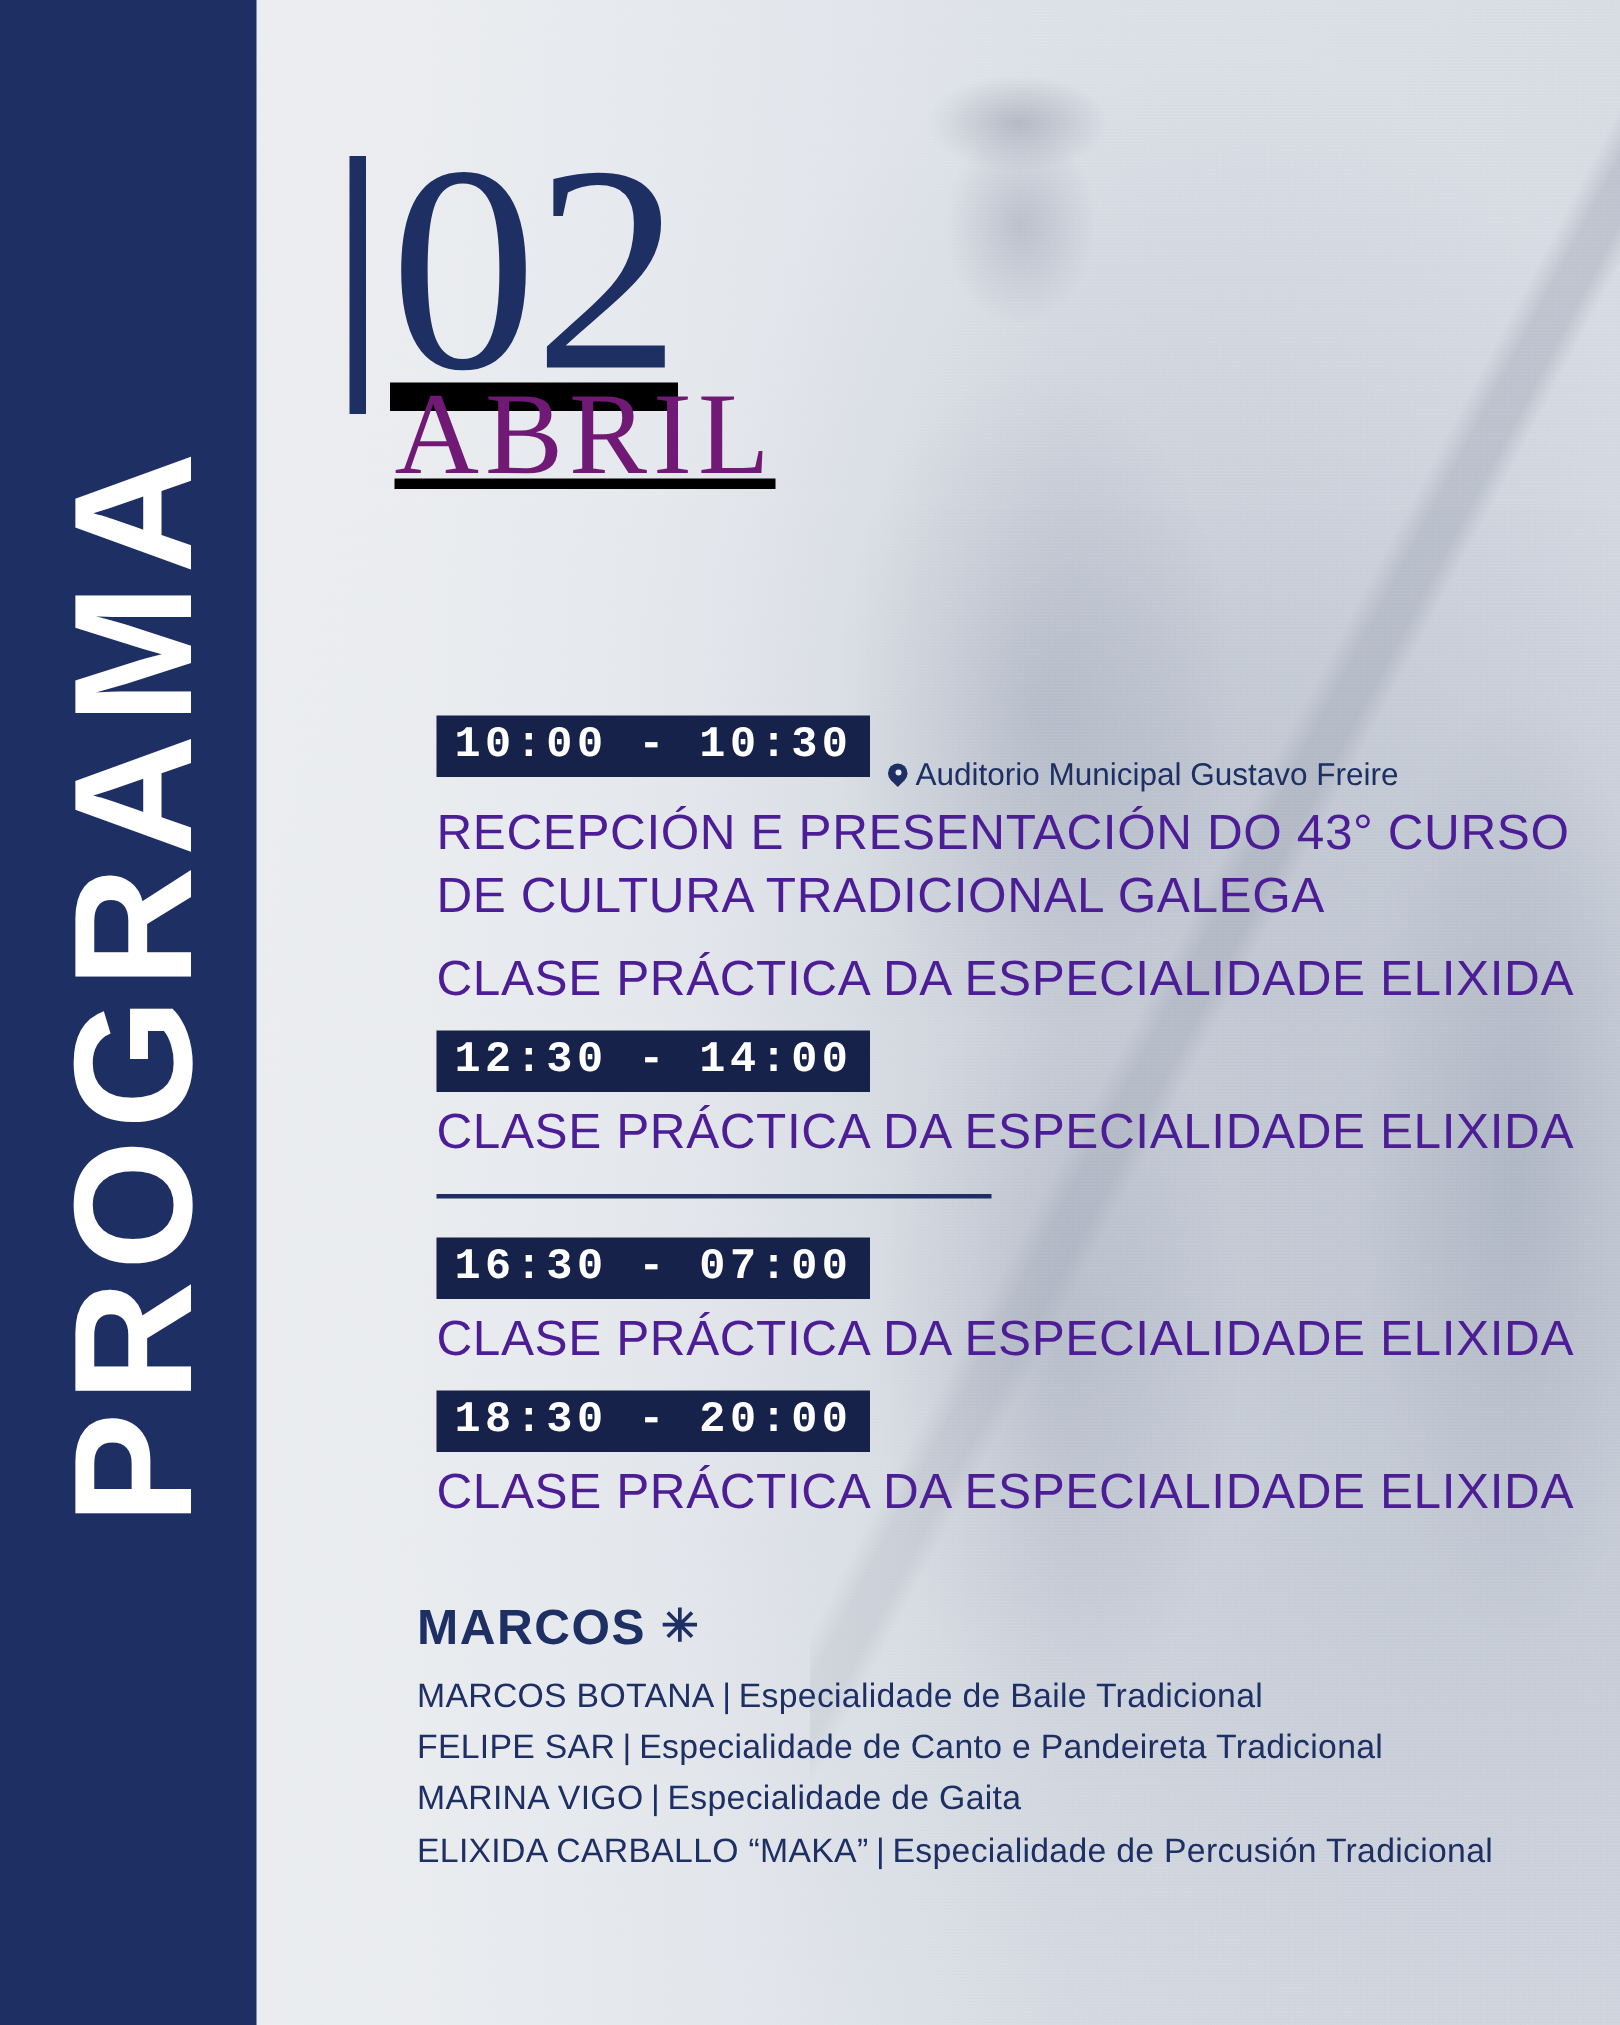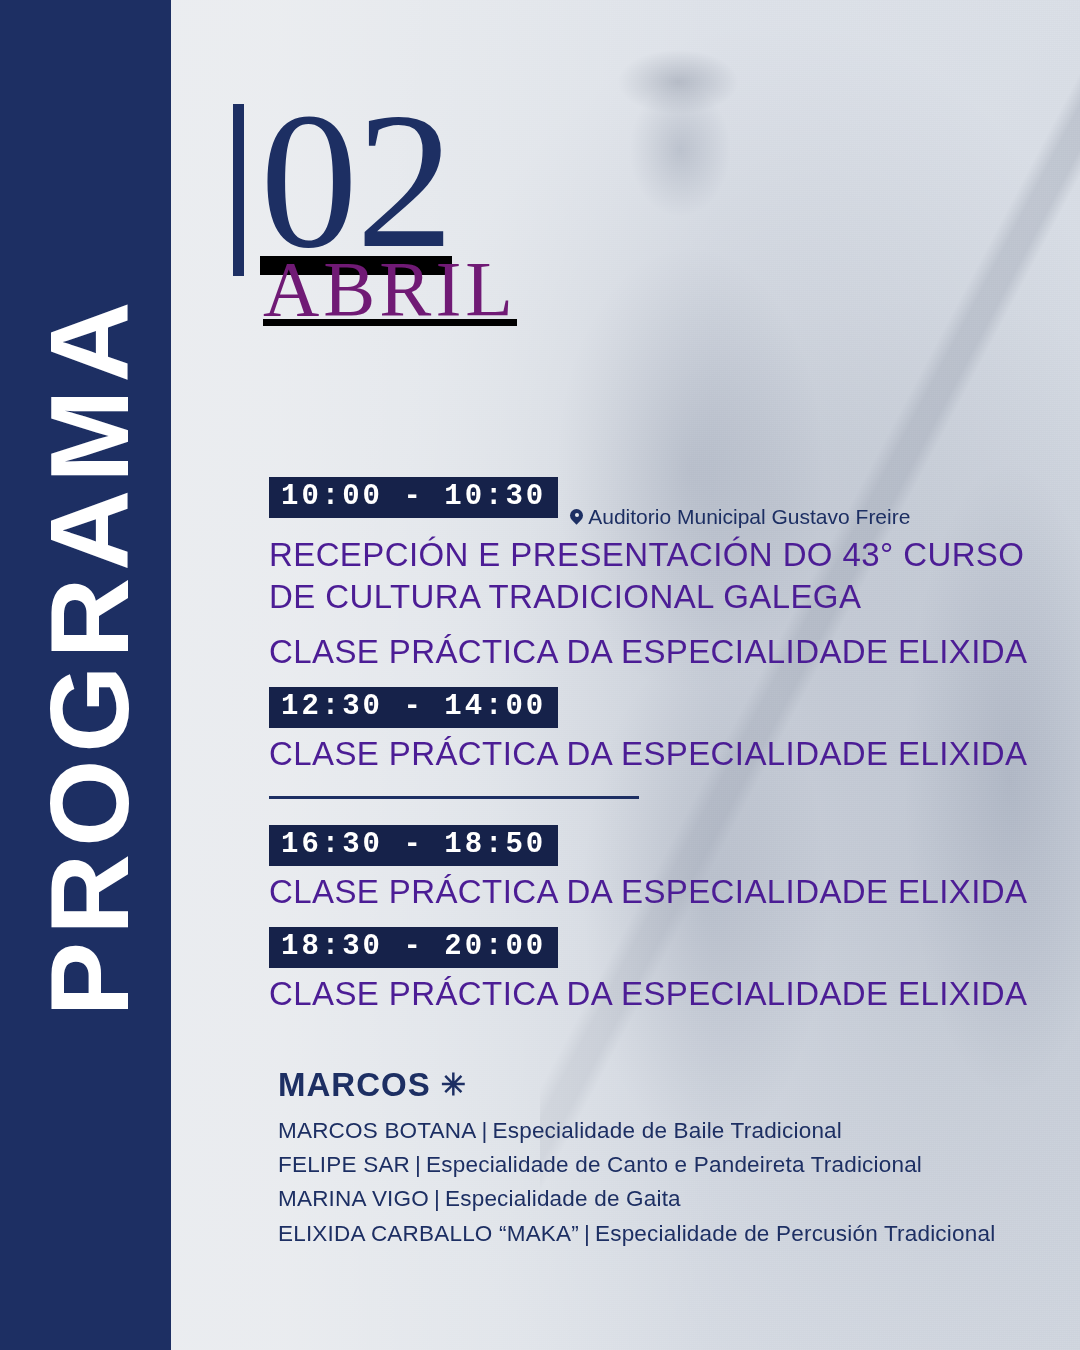--- a/index.html
+++ b/index.html
@@ -92,21 +92,21 @@
     color:#1d2f63; font-weight:400; letter-spacing:-2px;
   }
   .date-month {
     font-family:"Liberation Serif", serif;
     font-size:78px; line-height:1;
     color:#701a75; letter-spacing:4px;
     margin-top:-26px; margin-left:30px;
   }
 
   
-  .schedule { position:absolute; left:98px; top:465px; width:790px; }
+  .schedule { position:absolute; left:120px; top:465px; width:790px; }
   .slot { margin-bottom:14px; }
   .slot-head { display:flex; align-items:center; gap:12px; }
   .time-chip {
     display:inline-block;
     background:#16224a;
     color:#ffffff;
     font-family:"Liberation Mono", monospace;
     font-size:29px;
     font-weight:700;
     letter-spacing:3px;
@@ -196,21 +196,21 @@
         <div class="slot-head">
           <span class="time-chip">12:30 - 14:00</span>
         </div>
         <div class="slot-desc">CLASE PRÁCTICA DA ESPECIALIDADE ELIXIDA</div>
       </div>
 
       <div class="divider"></div>
 
       <div class="slot">
         <div class="slot-head">
-          <span class="time-chip">16:30 - 18:50</span>
+          <span class="time-chip">16:30 - 07:00</span>
         </div>
         <div class="slot-desc">CLASE PRÁCTICA DA ESPECIALIDADE ELIXIDA</div>
       </div>
 
       <div class="slot">
         <div class="slot-head">
           <span class="time-chip">18:30 - 20:00</span>
         </div>
         <div class="slot-desc">CLASE PRÁCTICA DA ESPECIALIDADE ELIXIDA</div>
       </div>

